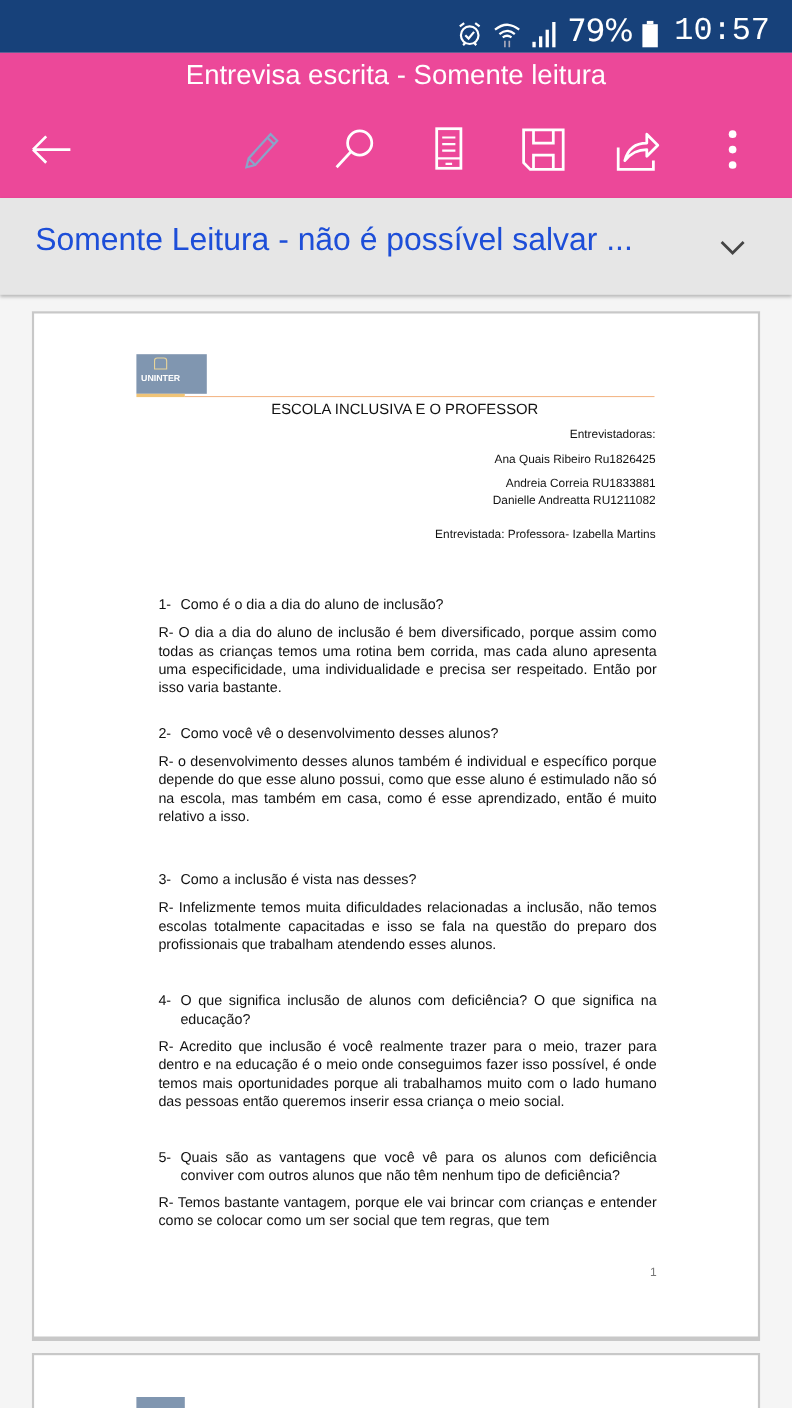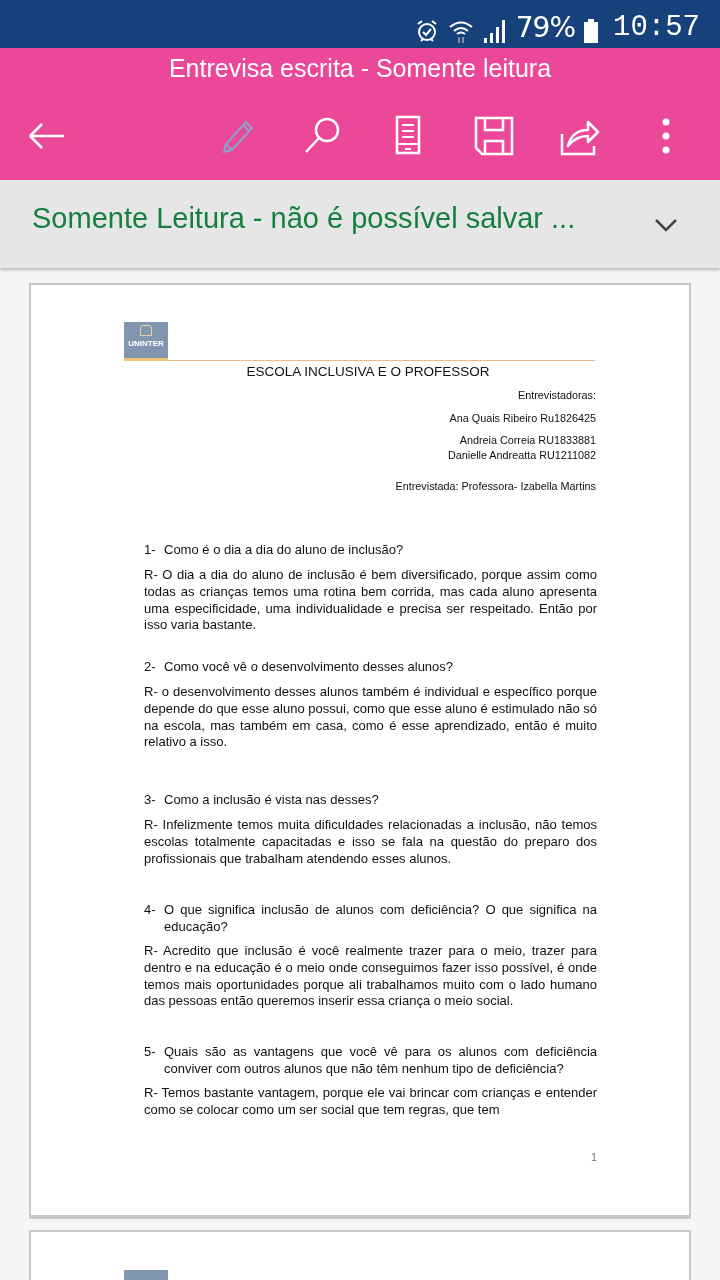--- a/index.html
+++ b/index.html
@@ -11,28 +11,28 @@
   .statusbar .sb-ico { width: 26px; height: 26px; display: inline-block; }
   .statusbar .batt-pct { font-family: "DejaVu Sans", sans-serif; font-size: 28px; letter-spacing: -1px; }
   .statusbar .clock { font-family: Liberation Mono, monospace; font-size: 29px; margin-left: 6px; }
 
   .appbar { position: absolute; left: 0; top: 48px; width: 720px; height: 132px; background: #ec4899; color: #fff; }
   .appbar .title { position: absolute; left: 0; width: 720px; top: 6px; text-align: center; font-size: 25px; font-family: "Liberation Sans", sans-serif; }
   .appbar .tb { position: absolute; top: 60px; width: 56px; height: 56px; display: flex; align-items: center; justify-content: center; }
   .appbar .tb svg { width: 44px; height: 44px; }
 
   .infobar { position: absolute; left: 0; top: 180px; width: 720px; height: 88px; background: #e6e6e6; box-shadow: 0 2px 3px rgba(0,0,0,0.25); }
-  .infobar .msg { position: absolute; left: 32px; top: 22px; font-size: 29px; color: #15803d; font-family: "Liberation Sans", sans-serif; }
+  .infobar .msg { position: absolute; left: 32px; top: 22px; font-size: 29px; color: #1d4ed8; font-family: "Liberation Sans", sans-serif; }
   .infobar .chev { position: absolute; left: 648px; top: 26px; width: 36px; height: 36px; }
 
   .page { position: absolute; left: 29px; width: 662px; background: #fff; border: 2px solid #c8c8c8; }
   .page1 { top: 283px; height: 936px; border-bottom-width: 4px; }
   .page2 { top: 1230px; height: 80px; }
 
-  .logo { position: absolute; left: 93px; top: 37px; width: 44px; height: 36px; background: #8096b0; }
+  .logo { position: absolute; left: 93px; top: 37px; width: 64px; height: 36px; background: #8096b0; }
   .logo .lg-txt { position: absolute; left: 0; top: 17px; width: 44px; text-align: center; font-size: 8px; font-weight: bold; color: #fff; font-family: "Liberation Sans", sans-serif; }
   .logo .lg-mark { position: absolute; left: 16px; top: 3px; width: 12px; height: 11px; border: 1.5px solid #e8d49a; border-radius: 3px 3px 0 0; }
   .logo-bar { position: absolute; left: 93px; top: 73px; width: 44px; height: 3px; background: #f0c477; }
   .hdr-line { position: absolute; left: 137px; top: 75px; width: 427px; height: 1px; background: #f3b88a; }
 
   .doc { font-family: "Liberation Sans", sans-serif; color: #111; }
   .doc-title { position: absolute; left: 0; width: 662px; top: 79px; text-align: center; font-size: 13.5px; padding-left: 12px; }
   .meta { position: absolute; right: 93px; font-size: 10.8px; text-align: right; }
 
   .q { position: absolute; left: 113px; width: 453px; font-size: 13px; line-height: 17px; }

